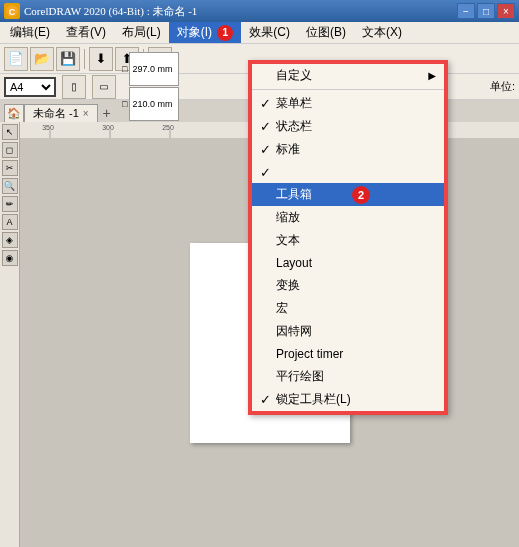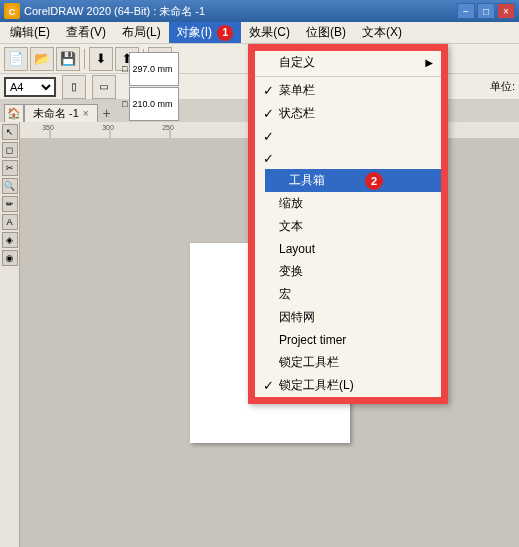--- a/index.html
+++ b/index.html
@@ -24,21 +24,21 @@
     }
     .title-bar-icon {
       width: 16px;
       height: 16px;
       margin-right: 4px;
       background: #e8a000;
       border-radius: 2px;
       display: flex; align-items: center; justify-content: center;
       font-size: 9px; color: white; font-weight: bold;
     }
-    .title-bar-text { flex: 1; }
+    .title-bar-text { flex: 1; font-family: Liberation Serif, serif; }
     .title-bar-buttons { display: flex; gap: 2px; }
     .title-btn {
       width: 18px; height: 16px;
       background: #5588cc;
       border: 1px solid #3366aa;
       color: white;
       font-size: 10px;
       display: flex; align-items: center; justify-content: center;
       cursor: pointer;
     }
@@ -183,39 +183,39 @@
       height: calc(100% - 16px);
       display: flex; align-items: center; justify-content: center;
     }
     .doc-page {
       width: 160px; height: 200px;
       background: white;
       box-shadow: 2px 2px 4px rgba(0,0,0,0.3);
     }
     .dropdown-menu {
       position: absolute;
-      top: 44px;
+      top: 60px;
       left: 248px;
       width: 200px;
       background: #f8f4ec;
-      border: 7px solid #ef4444;
+      border: 4px solid #ef4444;
       box-shadow: 2px 2px 6px rgba(0,0,0,0.3);
       z-index: 200;
       font-size: 12px;
     }
     .dd-item {
       display: flex;
       align-items: center;
       padding: 3px 8px;
       cursor: pointer;
       color: #000;
       min-height: 22px;
       position: relative;
     }
-    .dd-item.highlighted { background: #316ac5; color: white; margin-left: 10px; }
+    .dd-item.highlighted { background: #316ac5; color: white; }
     .dd-item .check-mark {
       width: 16px;
       font-size: 13px;
       color: #000;
       flex-shrink: 0;
     }
     .dd-item.highlighted .check-mark { color: white; }
     .dd-item .item-label {
       flex: 1;
     }
@@ -372,20 +372,21 @@
     <div class="dd-item">
       <span class="check-mark">✓</span>
       <span class="item-label">菜单栏</span>
     </div>
     <div class="dd-item">
       <span class="check-mark">✓</span>
       <span class="item-label">状态栏</span>
     </div>
     <div class="dd-item">
       <span class="check-mark">✓</span>
+      <span class="item-label">标准</span>
     </div>
     <div class="dd-item">
       <span class="check-mark">✓</span>
     </div>
     <div class="dd-item highlighted">
       <span class="check-mark"></span>
       <span class="item-label">工具箱</span>
       <span class="badge">2</span>
     </div>
     <div class="dd-item">
@@ -411,19 +412,19 @@
     <div class="dd-item">
       <span class="check-mark"></span>
       <span class="item-label">因特网</span>
     </div>
     <div class="dd-item">
       <span class="check-mark"></span>
       <span class="item-label">Project timer</span>
     </div>
     <div class="dd-item">
       <span class="check-mark"></span>
-      <span class="item-label">锁定工具栏</span>
+      <span class="item-label">平行绘图</span>
     </div>
     <div class="dd-item">
       <span class="check-mark">✓</span>
       <span class="item-label">锁定工具栏(L)</span>
     </div>
   </div>
 
 </body></html>

